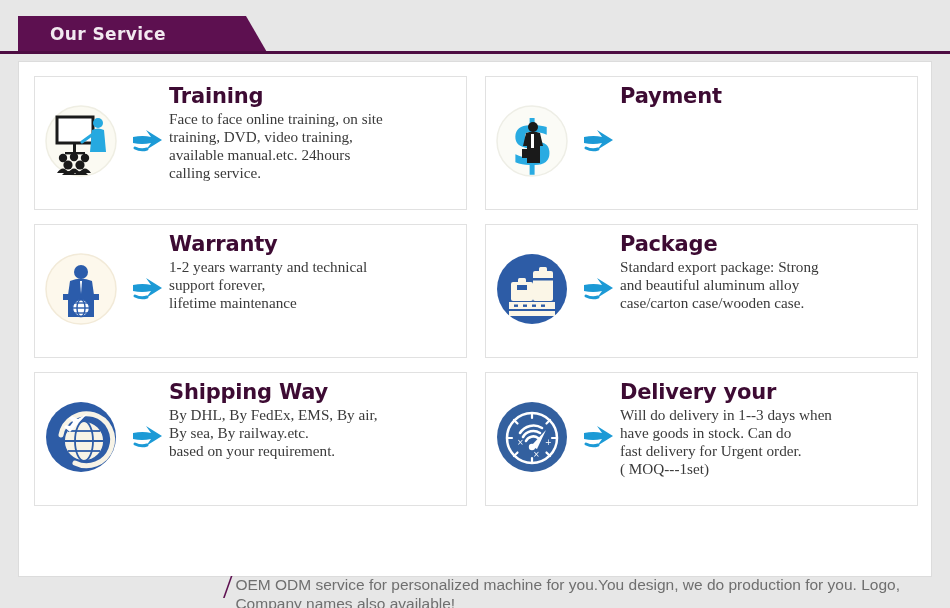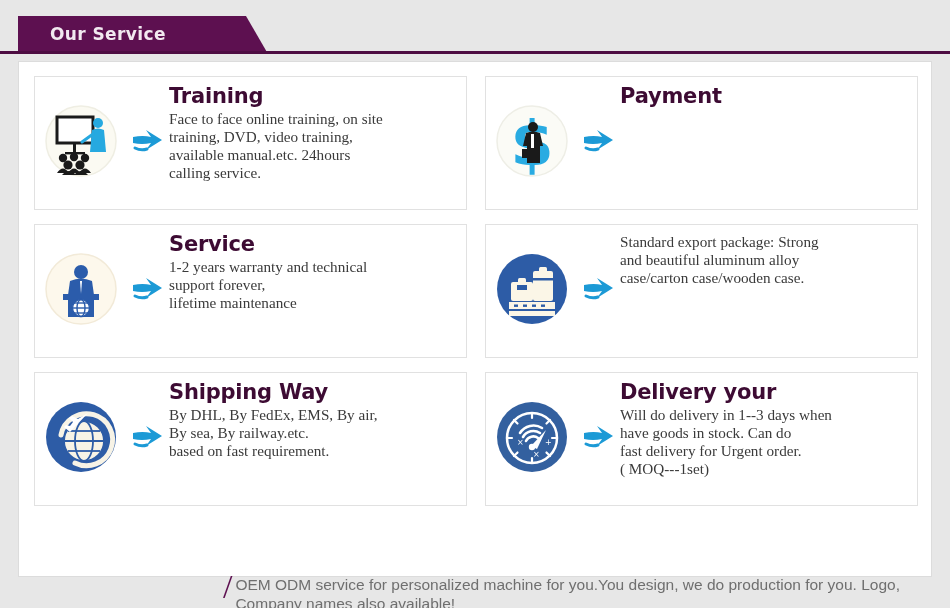--- a/index.html
+++ b/index.html
@@ -212,21 +212,21 @@
             </g>
           </svg>
         </div>
         <div class="arrow-wrap">
           <svg width="34" height="30" viewBox="0 0 34 30">
             <path d="M2 11 q10-2 18 0 l-5-7 l16 10 l-16 10 l5-7 q-9 2-18 0 z" fill="#1c9ad6"></path>
             <path d="M4 22 q6 3 12 1" stroke="#1c9ad6" stroke-width="3" fill="none" stroke-linecap="round"></path>
           </svg>
         </div>
         <div class="card-text">
-          <div class="card-title">Service</div>
+          <div class="card-title">Warranty</div>
           <div class="card-body">1-2 years warranty and technical
 support forever,
 lifetime maintenance</div>
         </div>
       </div>
 
       <div class="card">
         <div class="icon-wrap">
           <svg width="80" height="80" viewBox="0 0 80 80">
             <circle cx="40" cy="40" r="35" fill="#2d5ca6"></circle>
@@ -246,20 +246,21 @@
             <rect x="17" y="62" width="46" height="5" fill="#fbf6e7"></rect>
           </svg>
         </div>
         <div class="arrow-wrap">
           <svg width="34" height="30" viewBox="0 0 34 30">
             <path d="M2 11 q10-2 18 0 l-5-7 l16 10 l-16 10 l5-7 q-9 2-18 0 z" fill="#1c9ad6"></path>
             <path d="M4 22 q6 3 12 1" stroke="#1c9ad6" stroke-width="3" fill="none" stroke-linecap="round"></path>
           </svg>
         </div>
         <div class="card-text">
+          <div class="card-title">Package</div>
           <div class="card-body">Standard export package: Strong
 and beautiful aluminum alloy
 case/carton case/wooden case.</div>
         </div>
       </div>
 
       <div class="card">
         <div class="icon-wrap">
           <svg width="80" height="80" viewBox="0 0 80 80">
             <circle cx="40" cy="40" r="35" fill="#2d5ca6"></circle>
@@ -278,21 +279,21 @@
         <div class="arrow-wrap">
           <svg width="34" height="30" viewBox="0 0 34 30">
             <path d="M2 11 q10-2 18 0 l-5-7 l16 10 l-16 10 l5-7 q-9 2-18 0 z" fill="#1c9ad6"></path>
             <path d="M4 22 q6 3 12 1" stroke="#1c9ad6" stroke-width="3" fill="none" stroke-linecap="round"></path>
           </svg>
         </div>
         <div class="card-text">
           <div class="card-title">Shipping Way</div>
           <div class="card-body">By DHL, By FedEx, EMS, By air,
 By sea, By railway.etc.
-based on fast requirement.</div>
+based on your requirement.</div>
         </div>
       </div>
 
       <div class="card">
         <div class="icon-wrap">
           <svg width="80" height="80" viewBox="0 0 80 80">
             <circle cx="40" cy="40" r="35" fill="#33609f"></circle>
             <circle cx="40" cy="41" r="25" fill="none" stroke="#ffffff" stroke-width="2.5"></circle>
             <g stroke="#ffffff" stroke-width="2.2" stroke-linecap="round">
               <line x1="40" y1="16" x2="40" y2="21"></line>

